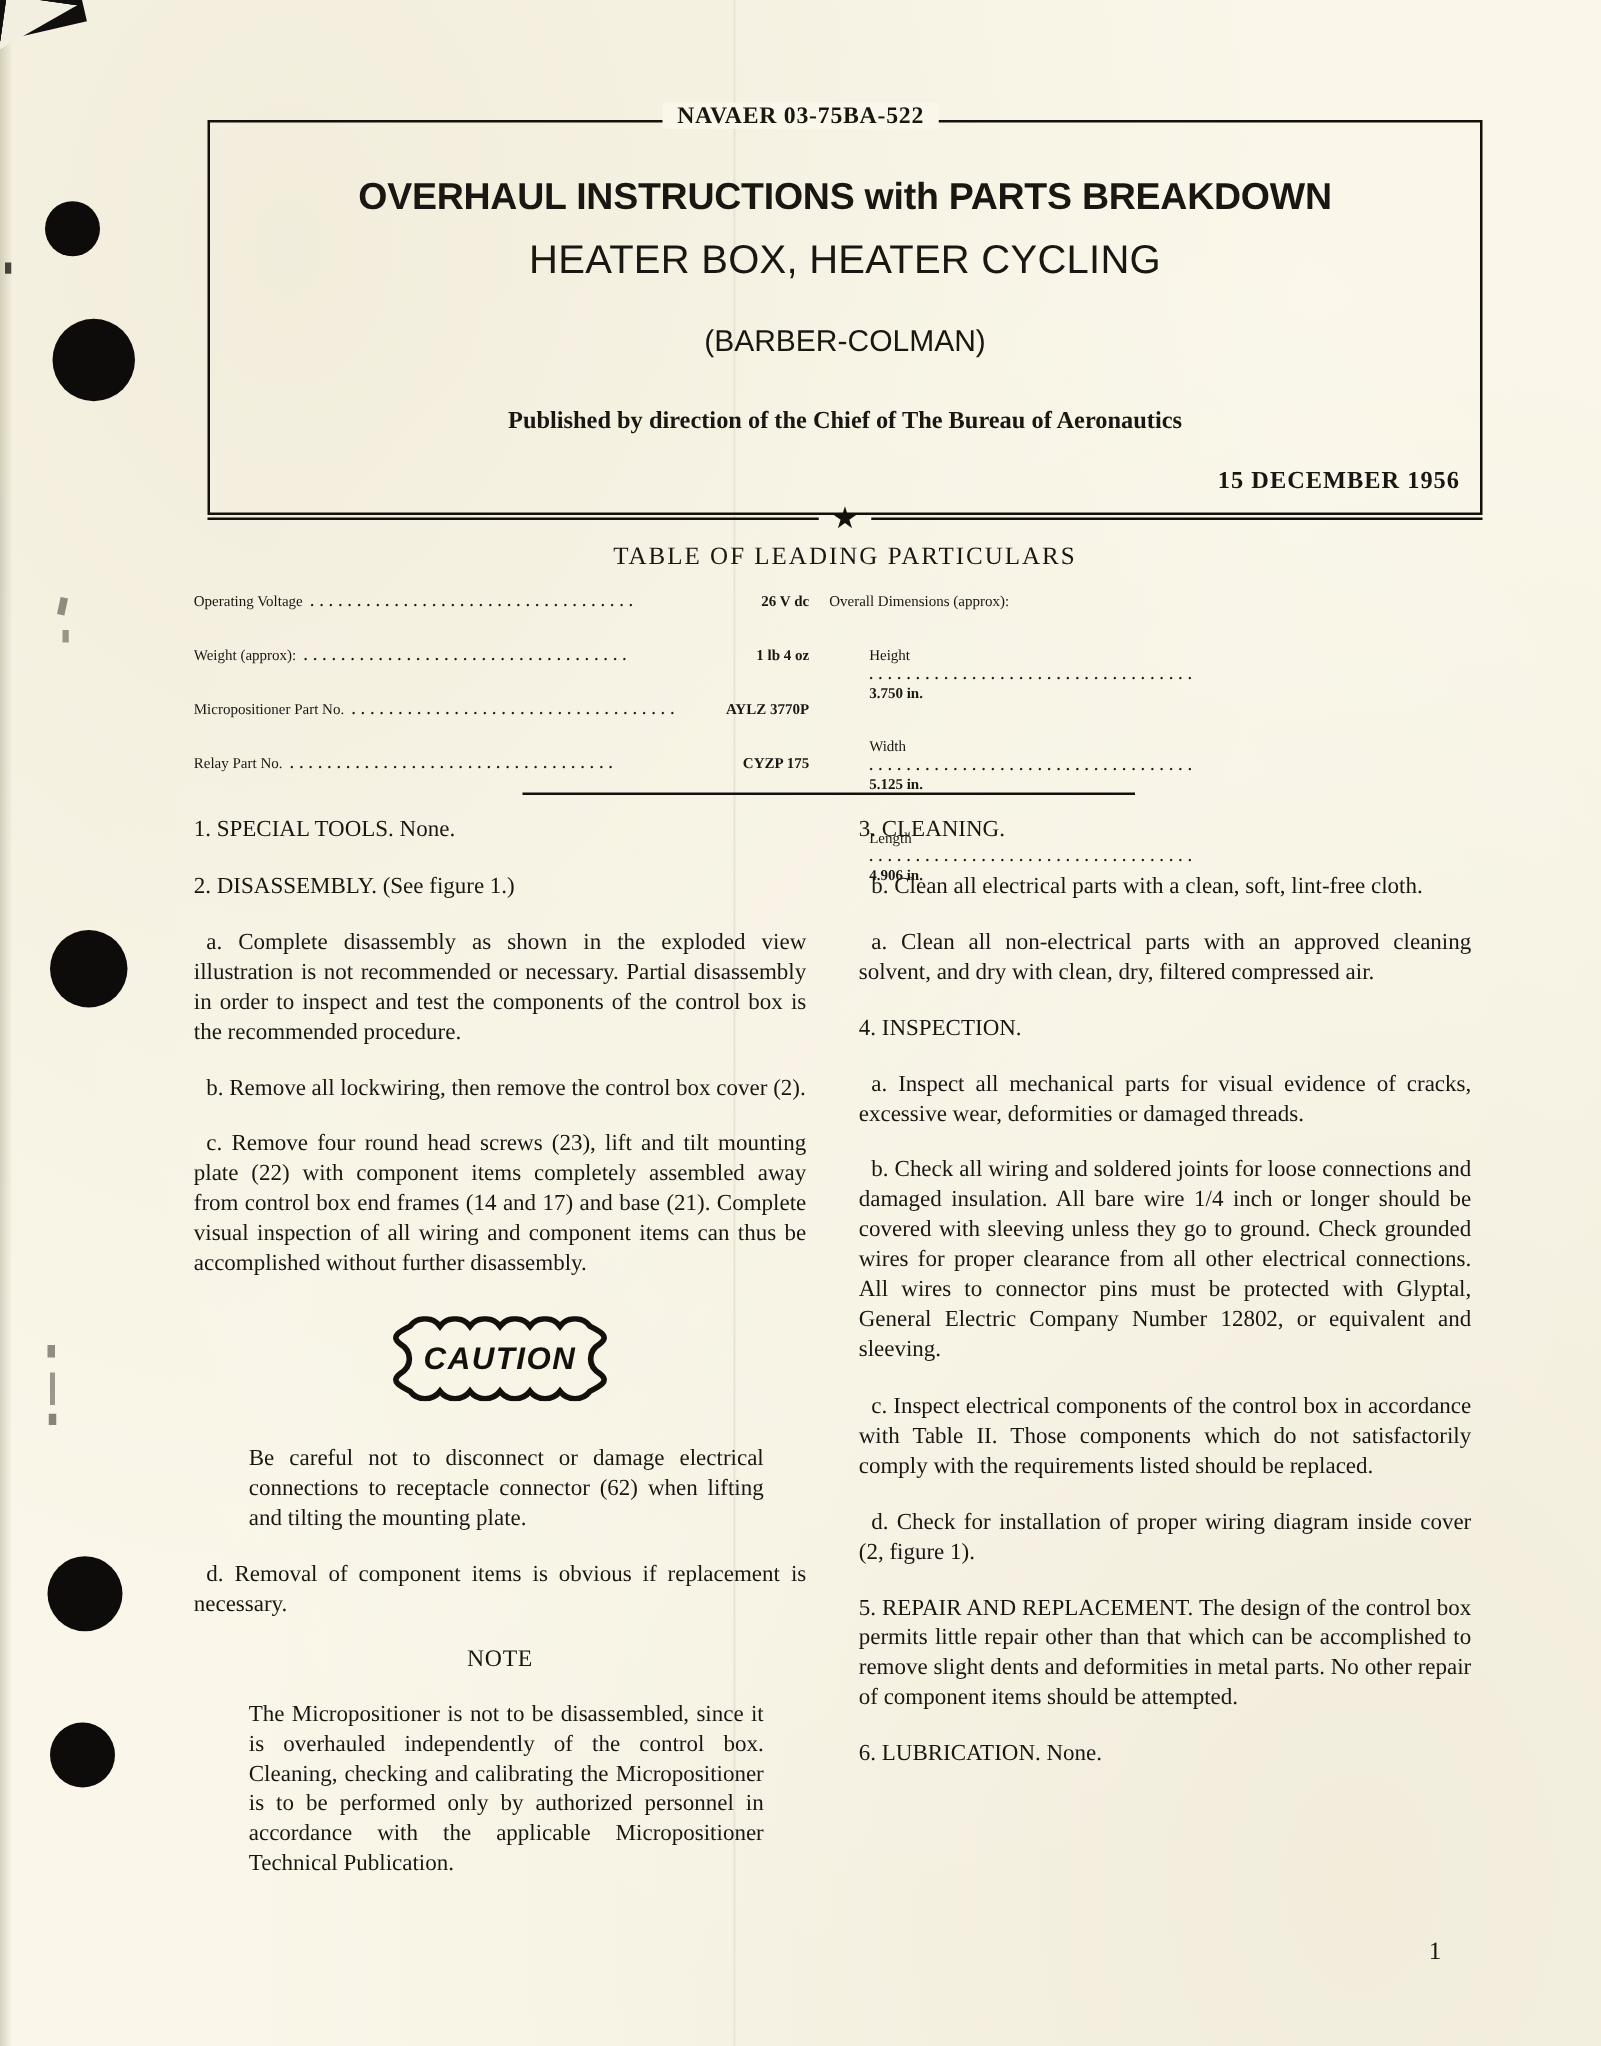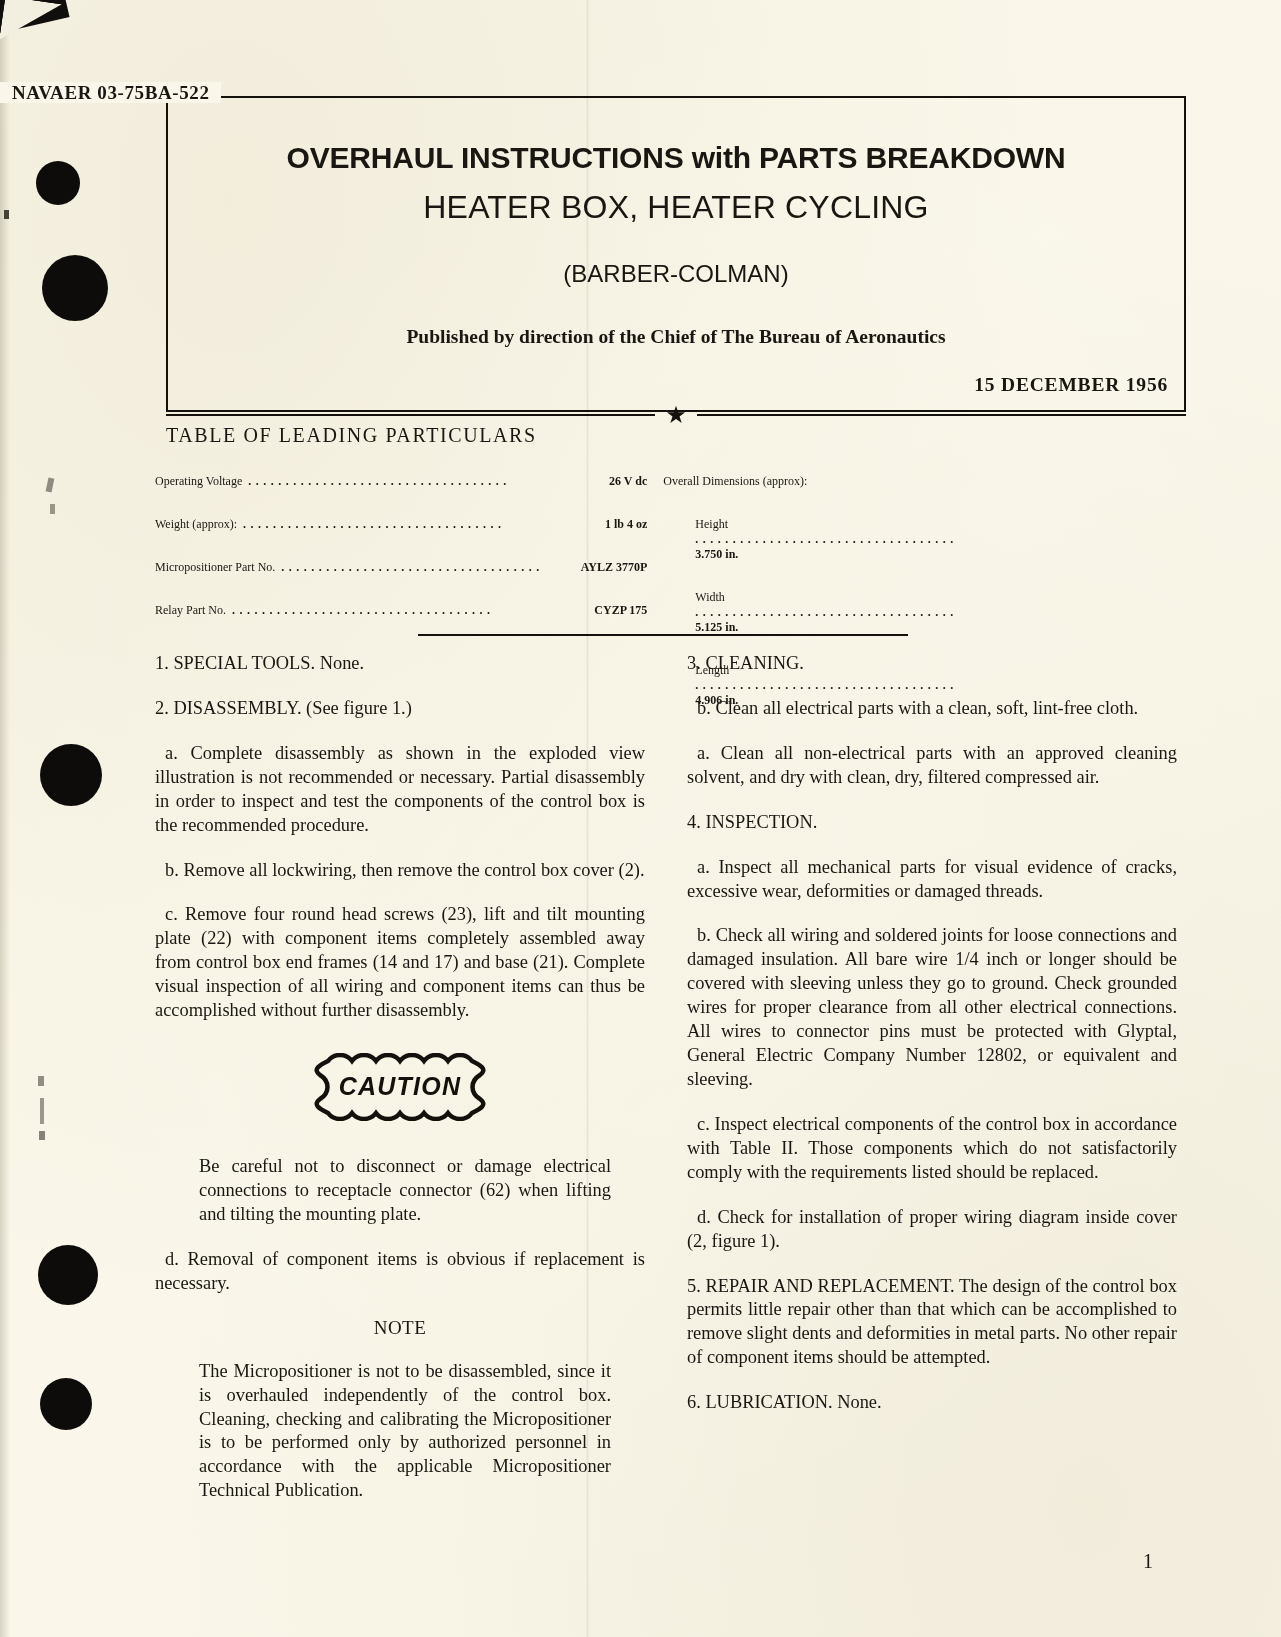--- a/index.html
+++ b/index.html
@@ -80,20 +80,21 @@
     width: 1020px;
     height: 316px;
     border: 2px solid #14110d;
     z-index: 10;
     box-sizing: border-box;
   }
   .doc-number {
     position: absolute;
     left: 0; right: 0;
     top: 82px;
+    text-align: center;
     z-index: 12;
     font-family: "Liberation Serif", serif;
     font-weight: bold;
     font-size: 19px;
     letter-spacing: 0.6px;
   }
   .doc-number span {
     background: #faf7ea;
     padding: 0 12px;
   }
@@ -160,22 +161,22 @@
   }
   .star-rule .star {
     font-size: 24px;
     line-height: 1;
     margin: 0 10px;
     color: #14110d;
   }
   
   .lp-title {
     position: absolute;
-    left: 166px; top: 424px; width: 1020px;
-    text-align: left;
+    left: 166px; top: 434px; width: 1020px;
+    text-align: center;
     font-size: 20px;
     letter-spacing: 1.6px;
     z-index: 10;
   }
   .lp {
     position: absolute;
     left: 155px;
     top: 474px;
     width: 1040px;
     z-index: 10;

